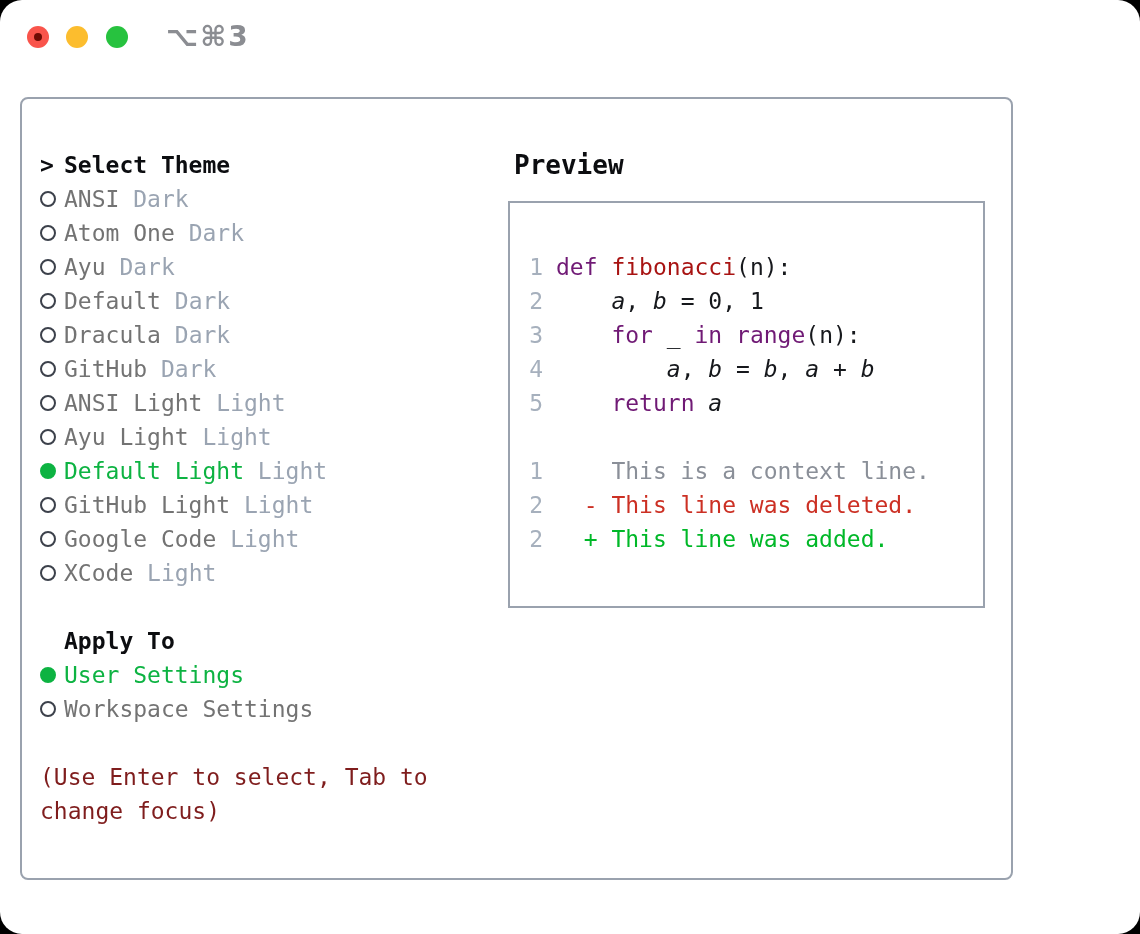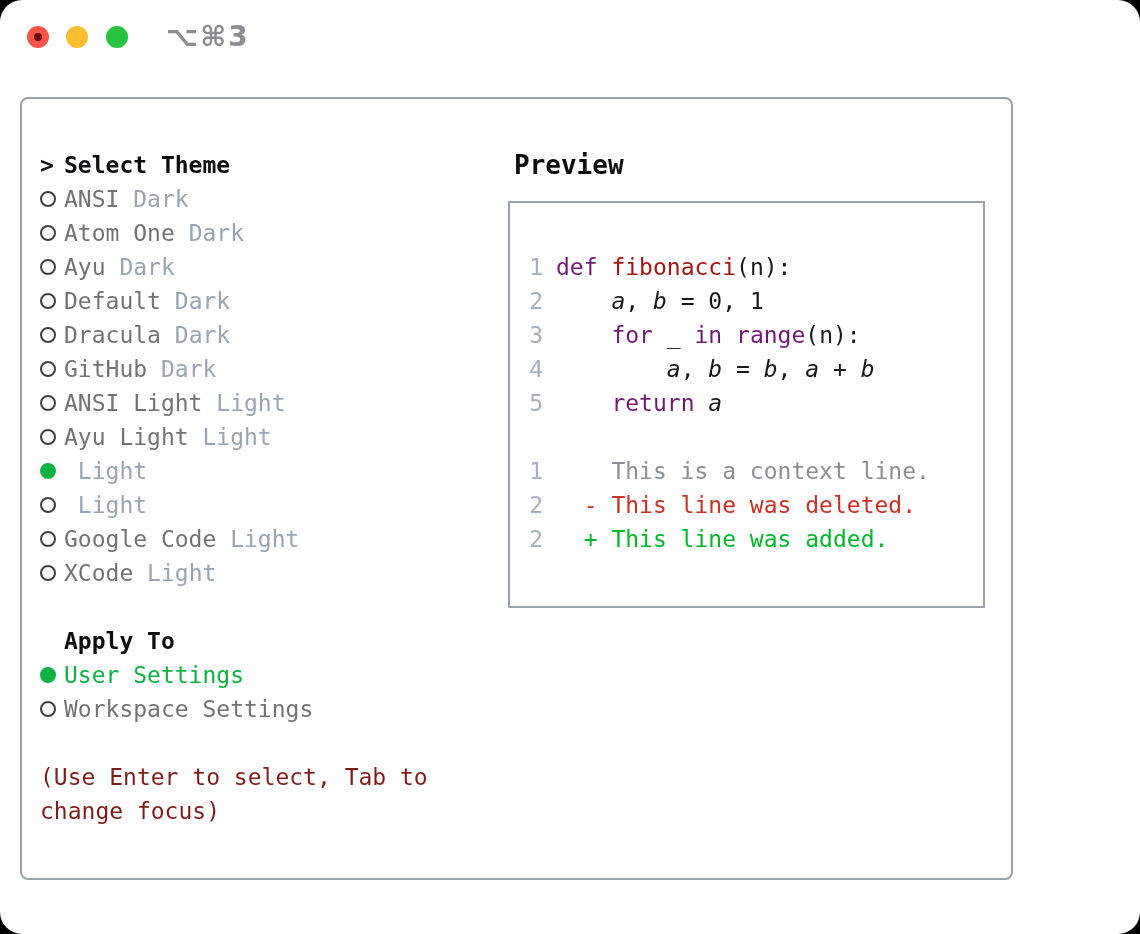--- a/index.html
+++ b/index.html
@@ -82,22 +82,22 @@
 
       <div id="theme-list">
           <div class="row"><span class="marker"><span class="circle"></span></span><span class="name">ANSI</span><span class="tag"> Dark</span></div>
           <div class="row"><span class="marker"><span class="circle"></span></span><span class="name">Atom One</span><span class="tag"> Dark</span></div>
           <div class="row"><span class="marker"><span class="circle"></span></span><span class="name">Ayu</span><span class="tag"> Dark</span></div>
           <div class="row"><span class="marker"><span class="circle"></span></span><span class="name">Default</span><span class="tag"> Dark</span></div>
           <div class="row"><span class="marker"><span class="circle"></span></span><span class="name">Dracula</span><span class="tag"> Dark</span></div>
           <div class="row"><span class="marker"><span class="circle"></span></span><span class="name">GitHub</span><span class="tag"> Dark</span></div>
           <div class="row"><span class="marker"><span class="circle"></span></span><span class="name">ANSI Light</span><span class="tag"> Light</span></div>
           <div class="row"><span class="marker"><span class="circle"></span></span><span class="name">Ayu Light</span><span class="tag"> Light</span></div>
-          <div class="row"><span class="marker"><span class="circle sel"></span></span><span class="tag"> Light</span></div>
-          <div class="row"><span class="marker"><span class="circle"></span></span><span class="tag"> Light</span></div>
+          <div class="row"><span class="marker"><span class="circle sel"></span></span><span class="name sel">Default Light</span><span class="tag"> Light</span></div>
+          <div class="row"><span class="marker"><span class="circle"></span></span><span class="name">GitHub Light</span><span class="tag"> Light</span></div>
           <div class="row"><span class="marker"><span class="circle"></span></span><span class="name">Google Code</span><span class="tag"> Light</span></div>
           <div class="row"><span class="marker"><span class="circle"></span></span><span class="name">XCode</span><span class="tag"> Light</span></div>
         </div>
 
       <div class="apply-block">
         <div class="row">
           <span class="marker"></span>
           <span class="hdr">Apply To</span>
         </div>
         <div id="apply-list">

